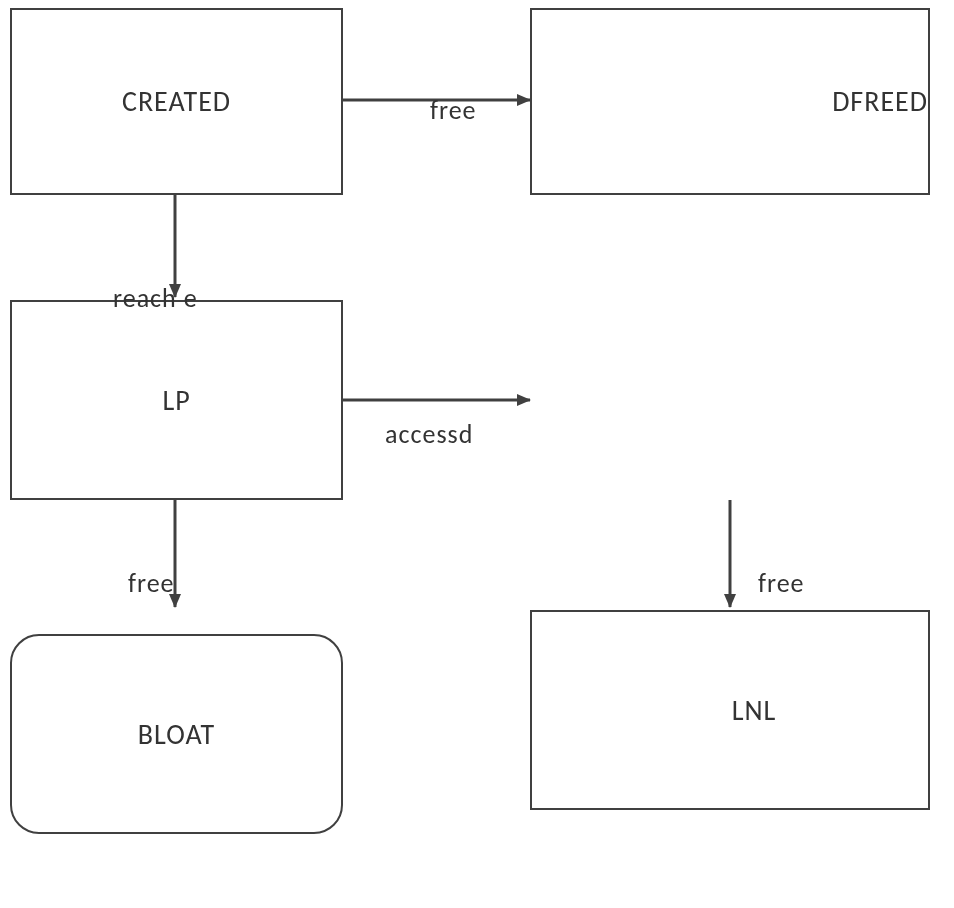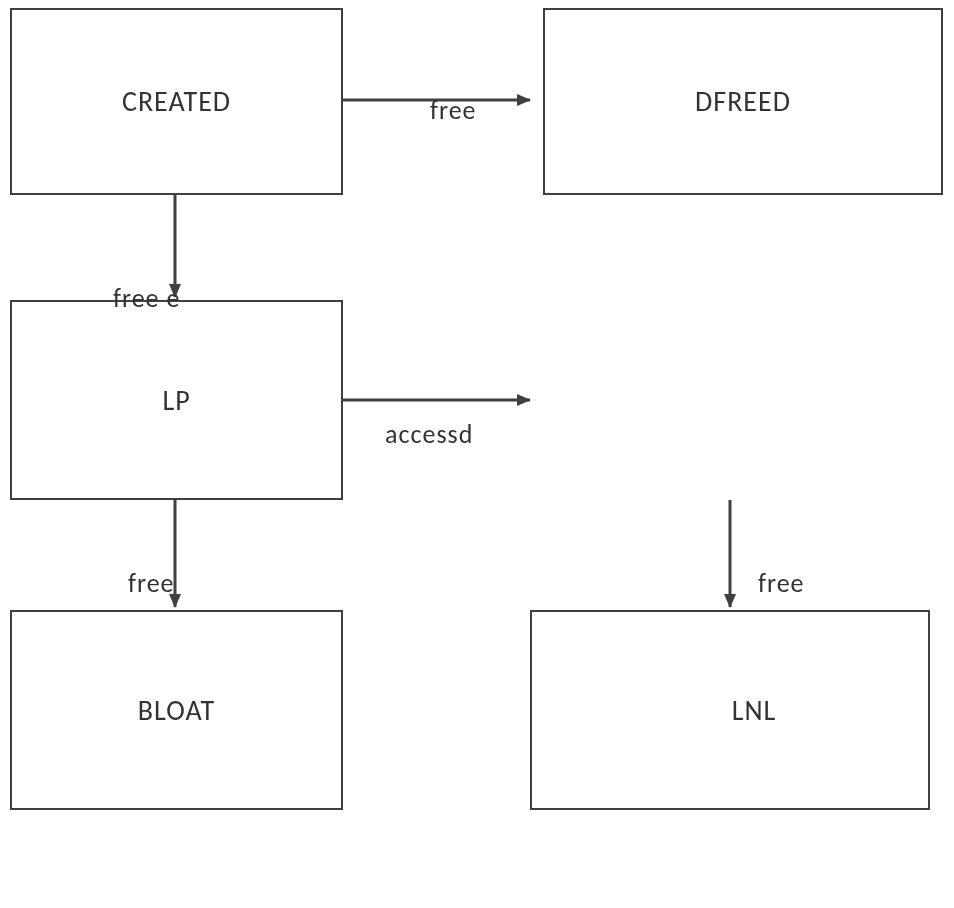--- a/index.html
+++ b/index.html
@@ -64,32 +64,32 @@
     <line x1="343" y1="400" x2="530" y2="400" stroke="#404040" stroke-width="3" marker-end="url(#arrowhead)"></line>
 
     <line x1="175" y1="500" x2="175" y2="607" stroke="#404040" stroke-width="3" marker-end="url(#arrowhead)"></line>
 
     <line x1="730" y1="500" x2="730" y2="607" stroke="#404040" stroke-width="3" marker-end="url(#arrowhead)"></line>
   </svg>
 
   <div class="node" style="left:10px;   top:8px;   width:333px; height:187px;">
     <span>CREATED</span>
   </div>
-  <div class="node" style="left:543px;  top:8px;   width:400px; height:187px;">
+  <div class="node" style="left:530px;  top:8px;   width:400px; height:187px;justify-content:flex-end;">
     <span>DFREED</span>
   </div>
   <div class="node" style="left:10px;   top:300px; width:333px; height:200px;text-align:center;">
     <span>LP</span>
   </div>
-  <div class="node" style="left:10px;   top:610px; width:333px; height:200px;">
+  <div class="node" style="left:10px;   top:634px; width:333px; height:200px;border-radius:29px;">
     <span>BLOAT</span>
   </div>
   <div class="node" style="left:530px;  top:610px; width:400px; height:200px;padding-left:48px;">
     <span>LNL</span>
   </div>
 
   <span class="edge-label" style="left:430px; top:62px;">free</span>
-  <span class="edge-label" style="left:113px; top:250px;">free e</span>
+  <span class="edge-label" style="left:113px; top:250px;">reach e</span>
   <span class="edge-label" style="left:385px; top:386px;text-align:right;">accessd</span>
   <span class="edge-label" style="left:128px; top:535px;">free</span>
   <span class="edge-label" style="left:758px; top:535px;">free</span>
 
 </div>
 
 </body></html>

